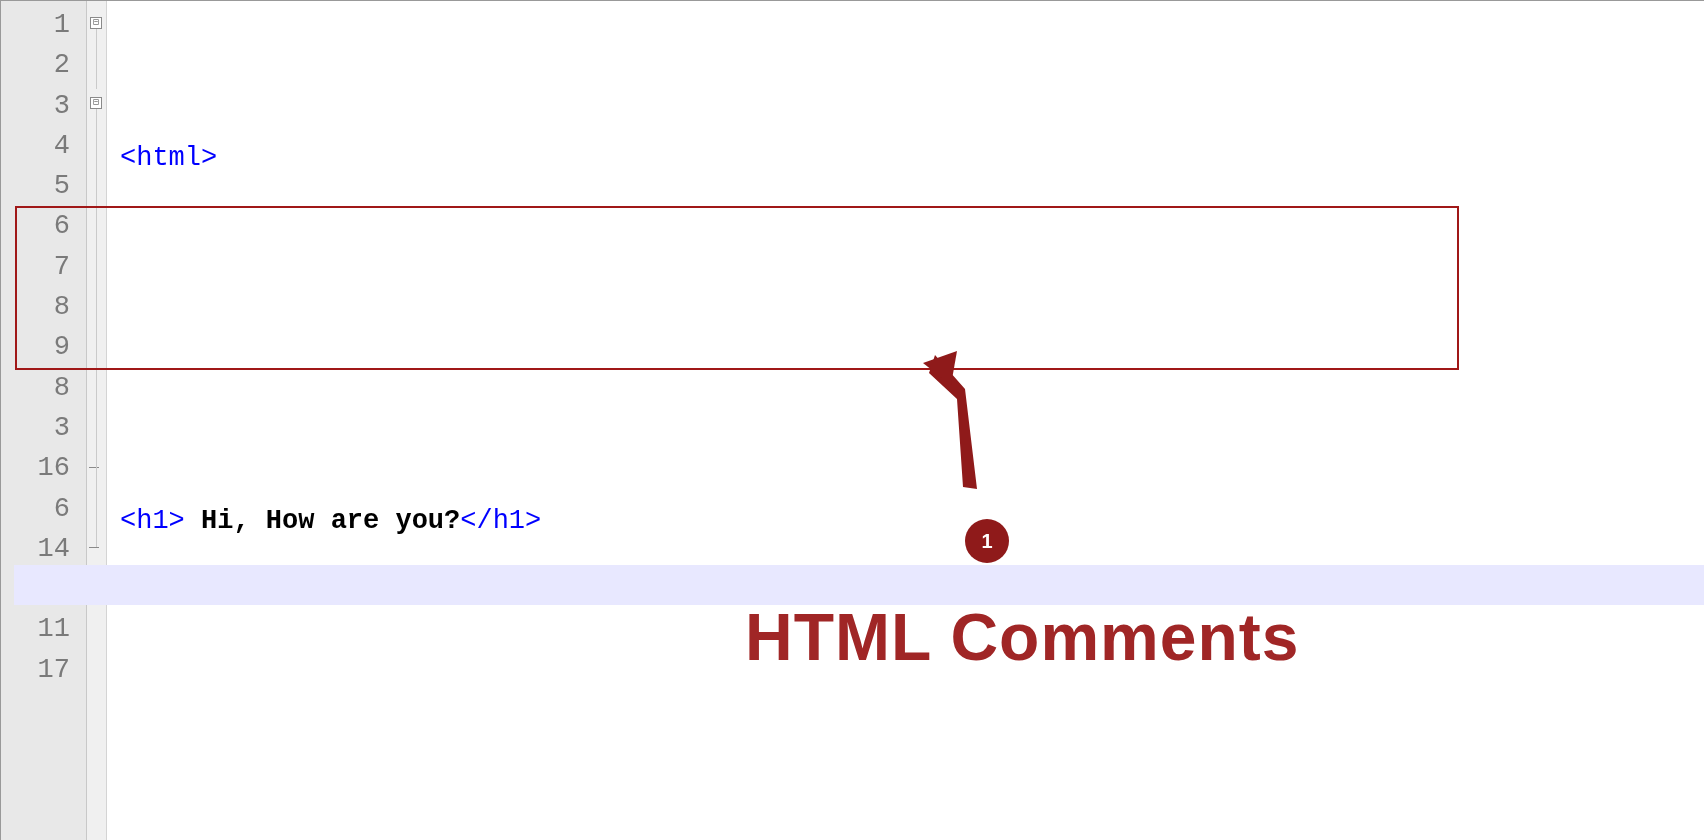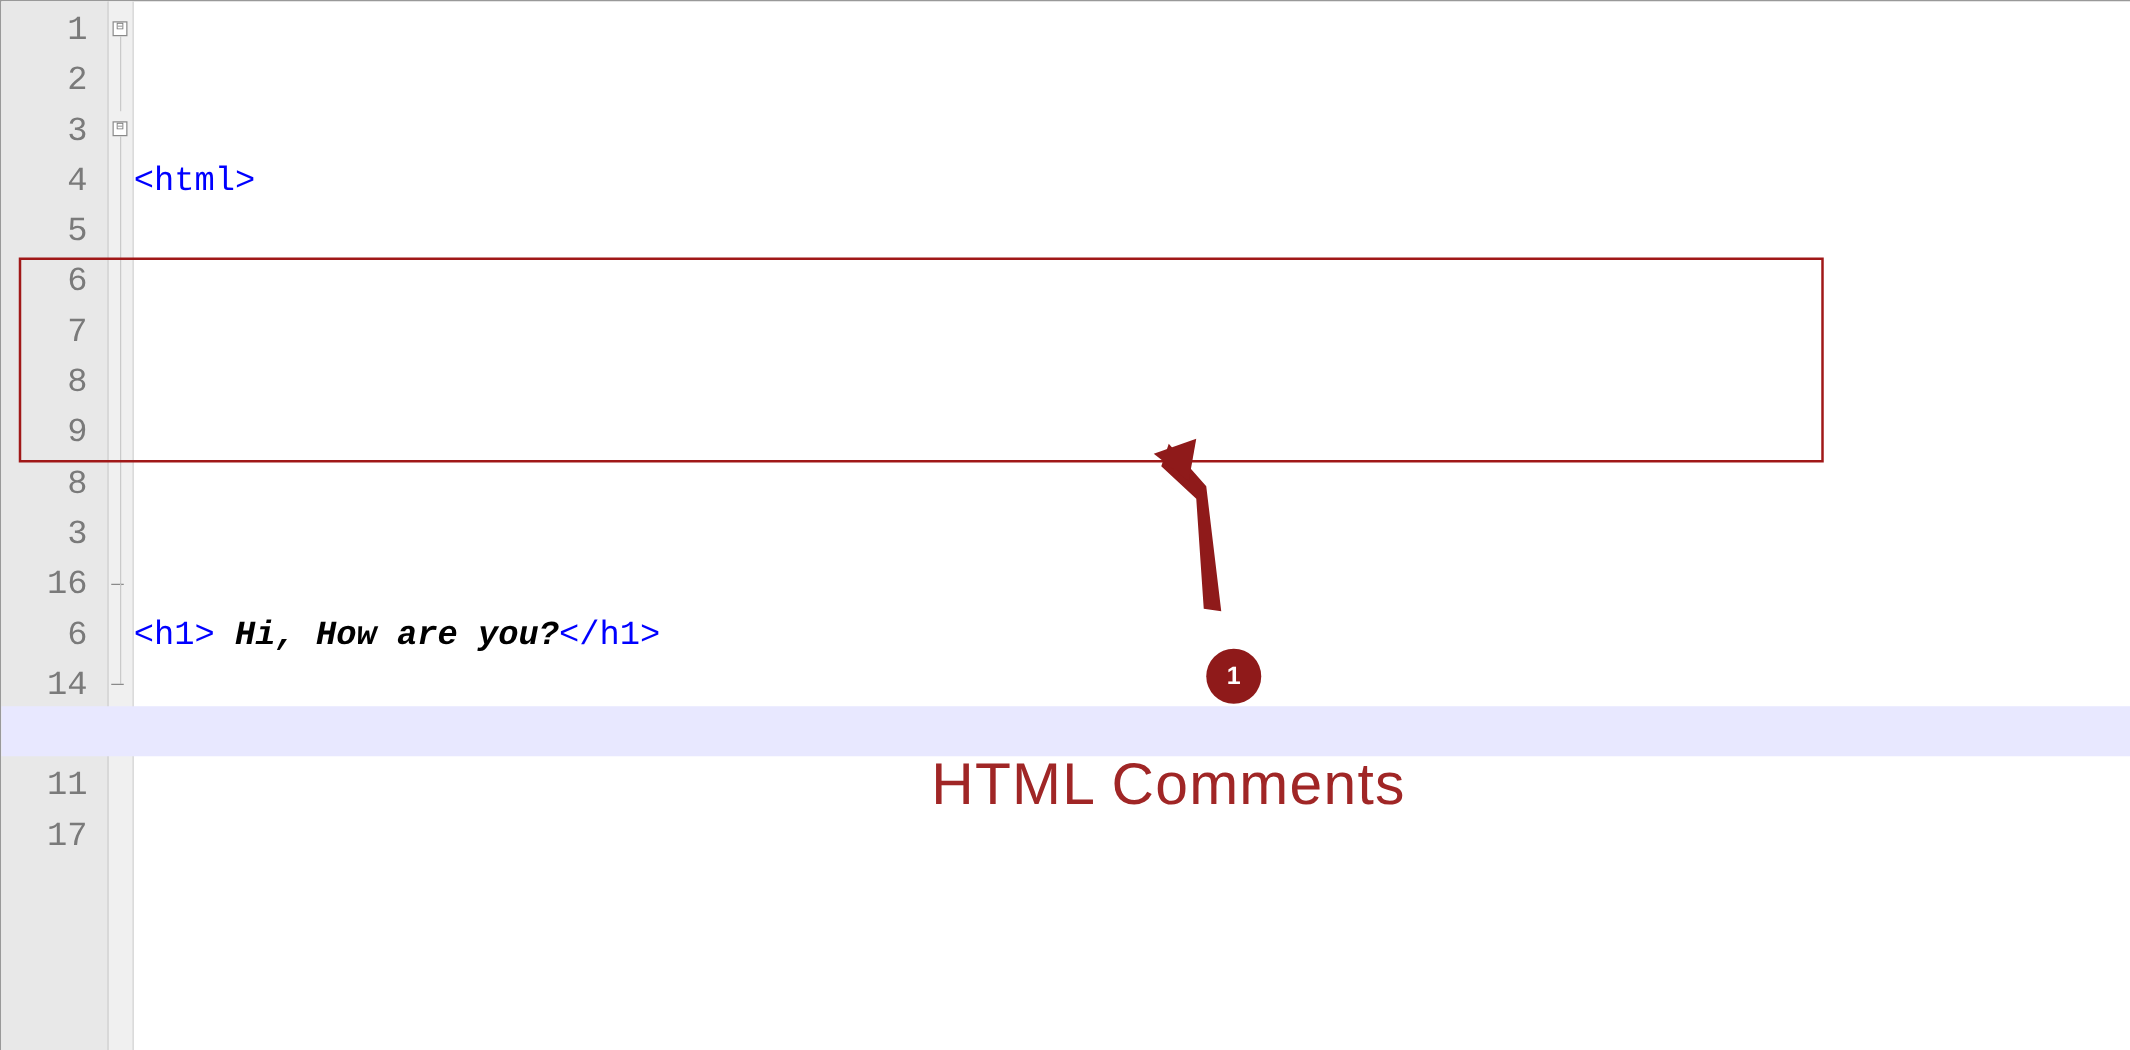--- a/index.html
+++ b/index.html
@@ -53,35 +53,36 @@
 }
 .fold-line {
   position: absolute;
   left: 9px;
   width: 1px;
   background: #cacaca;
 }
 .code {
   flex: 1;
   line-height: 40.3px;
-  padding-top: 4px;
+  padding-top: 16px;
   white-space: pre;
   position: relative;
+  margin-left: 13px;
 }
 .curline {
   position: absolute;
   left: -106px;
   right: 0;
   height: 40.3px;
   background: #e8e8ff;
   z-index: 0;
 }
 .ln { position: relative; z-index: 1; height: 40.3px; }
 .tag { color: #0000ff; }
-.txt { color: #000000; font-weight: bold; font-style: italic; }
+.txt { color: #000000; font-weight: bold; }
 .highlight-box {
   position: absolute;
   border: 2px solid #a01818;
   pointer-events: none;
   z-index: 5;
   left: 14px;
   top: 205px;
   width: 1444px;
   height: 164px;
 }
@@ -107,24 +108,25 @@
   font-family: Arial, sans-serif;
   font-weight: bold;
   font-size: 20px;
   z-index: 7;
 }
 .caption {
   position: absolute;
   left: 744px;
   top: 598px;
   font-family: 'Segoe UI', Arial, sans-serif;
-  font-size: 47px;
+  font-size: 66px;
   color: #a02626;
   letter-spacing: 1px;
   z-index: 6;
+  font-weight: bold;
 }
 </style>
 </head>
 <body>
 
 <div class="editor">
   <div class="gutter">
     <div>1</div>
     <div>2</div>
     <div>3</div>

